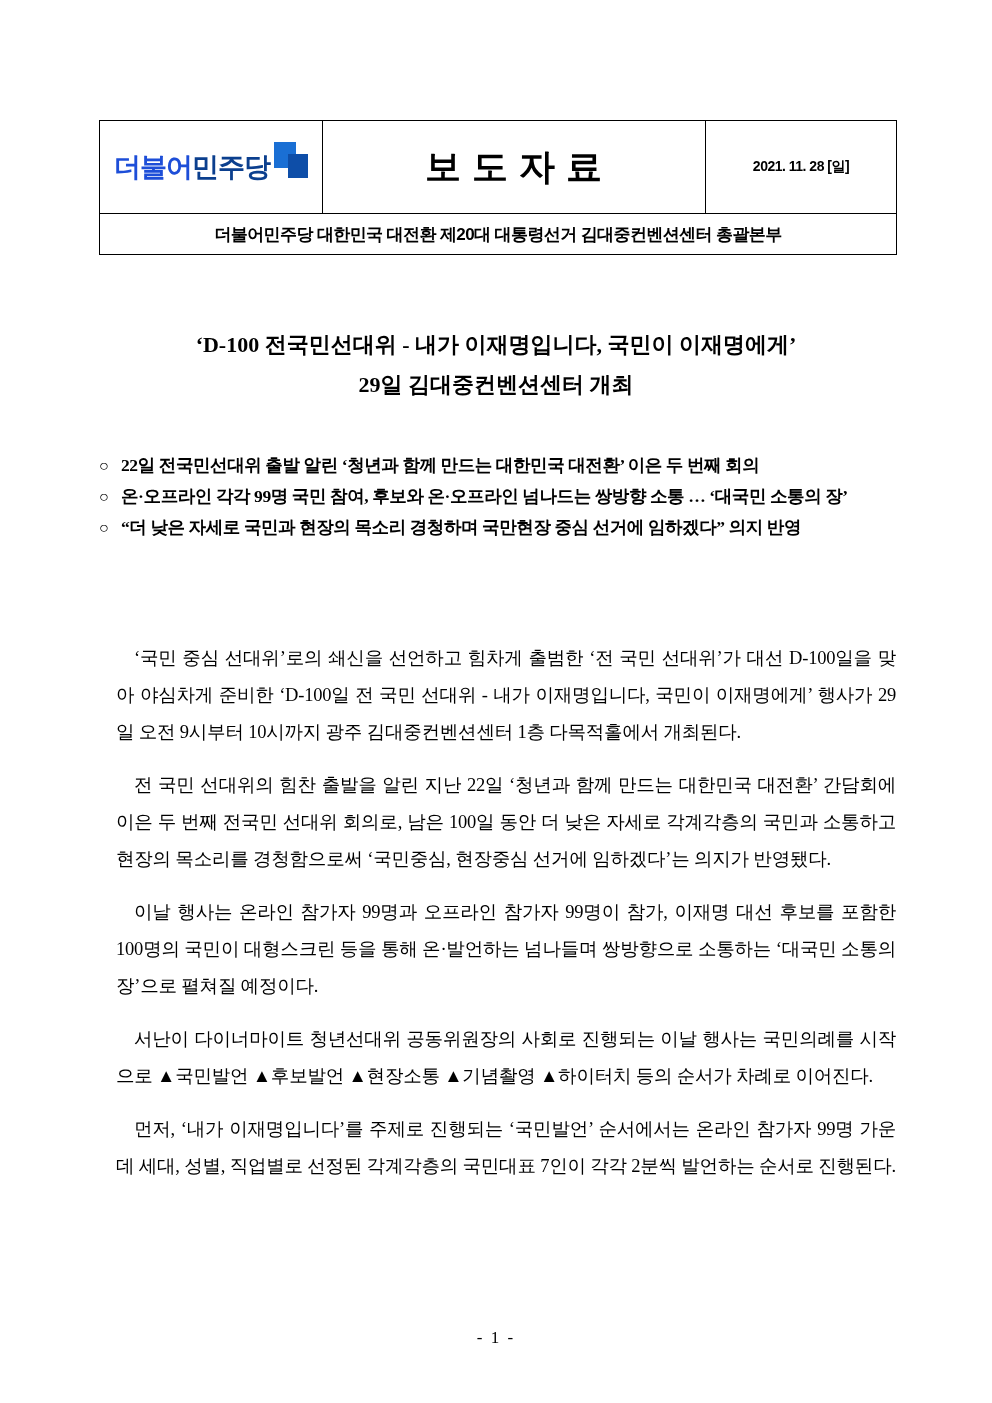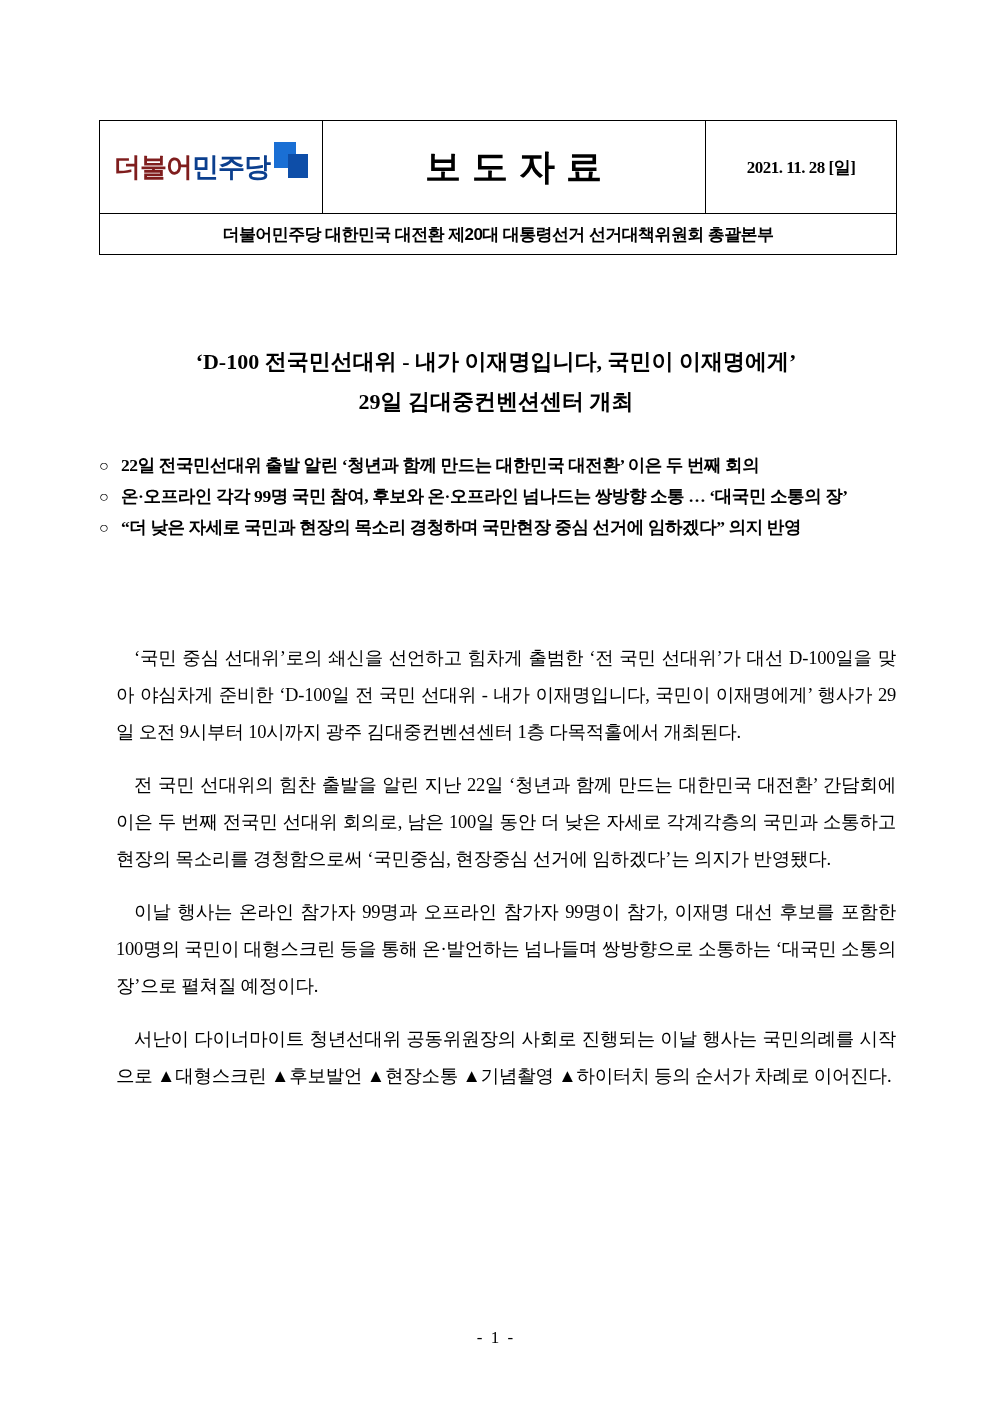--- a/index.html
+++ b/index.html
@@ -53,21 +53,21 @@
   }
   .logo-text {
     font-family: "Liberation Sans", sans-serif;
     font-weight: bold;
     font-size: 27px;
     letter-spacing: -1px;
     line-height: 1;
     color: #0b3f8e;
     white-space: nowrap;
   }
-  .logo-text .green { color: #7f1d1d; }
+  .logo-text .green { color: #1d4ed8; }
   .logo-mark {
     width: 34px;
     height: 40px;
     position: relative;
     display: inline-block;
     margin-bottom: 10px;
   }
   .logo-mark .sq1 {
     position: absolute;
     left: 0; top: 0;
@@ -82,38 +82,38 @@
   }
   .doc-title {
     font-family: "Liberation Sans", sans-serif;
     font-weight: bold;
     font-size: 36px;
     letter-spacing: 11px;
     padding-left: 10px;
     line-height: 92px;
   }
   .doc-date {
-    font-family: Liberation Serif, serif;
-    font-weight: bold;
-    font-size: 17px;
+    font-family: Liberation Sans, sans-serif;
+    font-weight: bold;
+    font-size: 14px;
     letter-spacing: -0.5px;
   }
   .org-cell {
     height: 40px;
     font-family: "Liberation Sans", sans-serif;
     font-weight: bold;
     font-size: 17px;
     letter-spacing: -0.6px;
   }
 
   
   .headline {
     position: absolute;
     left: 99px;
-    top: 342px;
+    top: 325px;
     width: 794px;
     text-align: center;
     font-family: "Liberation Serif", serif;
     font-weight: bold;
     font-size: 22px;
     line-height: 40px;
     letter-spacing: 0px;
   }
 
   
@@ -188,21 +188,21 @@
           </div>
         </td>
         <td class="cell-title">
           <div class="doc-title">보도자료</div>
         </td>
         <td class="cell-date">
           <div class="doc-date">2021. 11. 28 [일]</div>
         </td>
       </tr>
       <tr>
-        <td class="org-cell" colspan="3">더불어민주당 대한민국 대전환 제20대 대통령선거 선거대책위원회 총괄본부</td>
+        <td class="org-cell" colspan="3">더불어민주당 대한민국 대전환 제20대 대통령선거 김대중컨벤션센터 총괄본부</td>
       </tr>
     </tbody>
       </table>
   </div>
 
   <div class="headline">
     <div>‘D-100 전국민선대위 - 내가 이재명입니다, 국민이 이재명에게’</div>
     <div>29일 김대중컨벤션센터 개최</div>
   </div>
 
@@ -218,18 +218,19 @@
     <div class="row">
       <span class="mark">○</span>
       <span class="txt">“더 낮은 자세로 국민과 현장의 목소리 경청하며 국만현장 중심 선거에 임하겠다” 의지 반영</span>
     </div>
   </div>
 
   <div class="body-text">
     <p>‘국민 중심 선대위’로의 쇄신을 선언하고 힘차게 출범한 ‘전 국민 선대위’가 대선 D-100일을 맞아 야심차게 준비한 ‘D-100일 전 국민 선대위 - 내가 이재명입니다, 국민이 이재명에게’ 행사가 29일 오전 9시부터 10시까지 광주 김대중컨벤션센터 1층 다목적홀에서 개최된다.</p>
     <p>전 국민 선대위의 힘찬 출발을 알린 지난 22일 ‘청년과 함께 만드는 대한민국 대전환’ 간담회에 이은 두 번째 전국민 선대위 회의로, 남은 100일 동안 더 낮은 자세로 각계각층의 국민과 소통하고 현장의 목소리를 경청함으로써 ‘국민중심, 현장중심 선거에 임하겠다’는 의지가 반영됐다.</p>
     <p>이날 행사는 온라인 참가자 99명과 오프라인 참가자 99명이 참가, 이재명 대선 후보를 포함한 100명의 국민이 대형스크린 등을 통해 온·발언하는 넘나들며 쌍방향으로 소통하는 ‘대국민 소통의 장’으로 펼쳐질 예정이다.</p>
-    <p>서난이 다이너마이트 청년선대위 공동위원장의 사회로 진행되는 이날 행사는 국민의례를 시작으로 ▲대형스크린 ▲후보발언 ▲현장소통 ▲기념촬영 ▲하이터치 등의 순서가 차례로 이어진다.</p>
+    <p>서난이 다이너마이트 청년선대위 공동위원장의 사회로 진행되는 이날 행사는 국민의례를 시작으로 ▲국민발언 ▲후보발언 ▲현장소통 ▲기념촬영 ▲하이터치 등의 순서가 차례로 이어진다.</p>
+    <p>먼저, ‘내가 이재명입니다’를 주제로 진행되는 ‘국민발언’ 순서에서는 온라인 참가자 99명 가운데 세대, 성별, 직업별로 선정된 각계각층의 국민대표 7인이 각각 2분씩 발언하는 순서로 진행된다.</p>
   </div>
 
   <div class="page-number">- 1 -</div>
 
 </div>
 
 </body></html>

